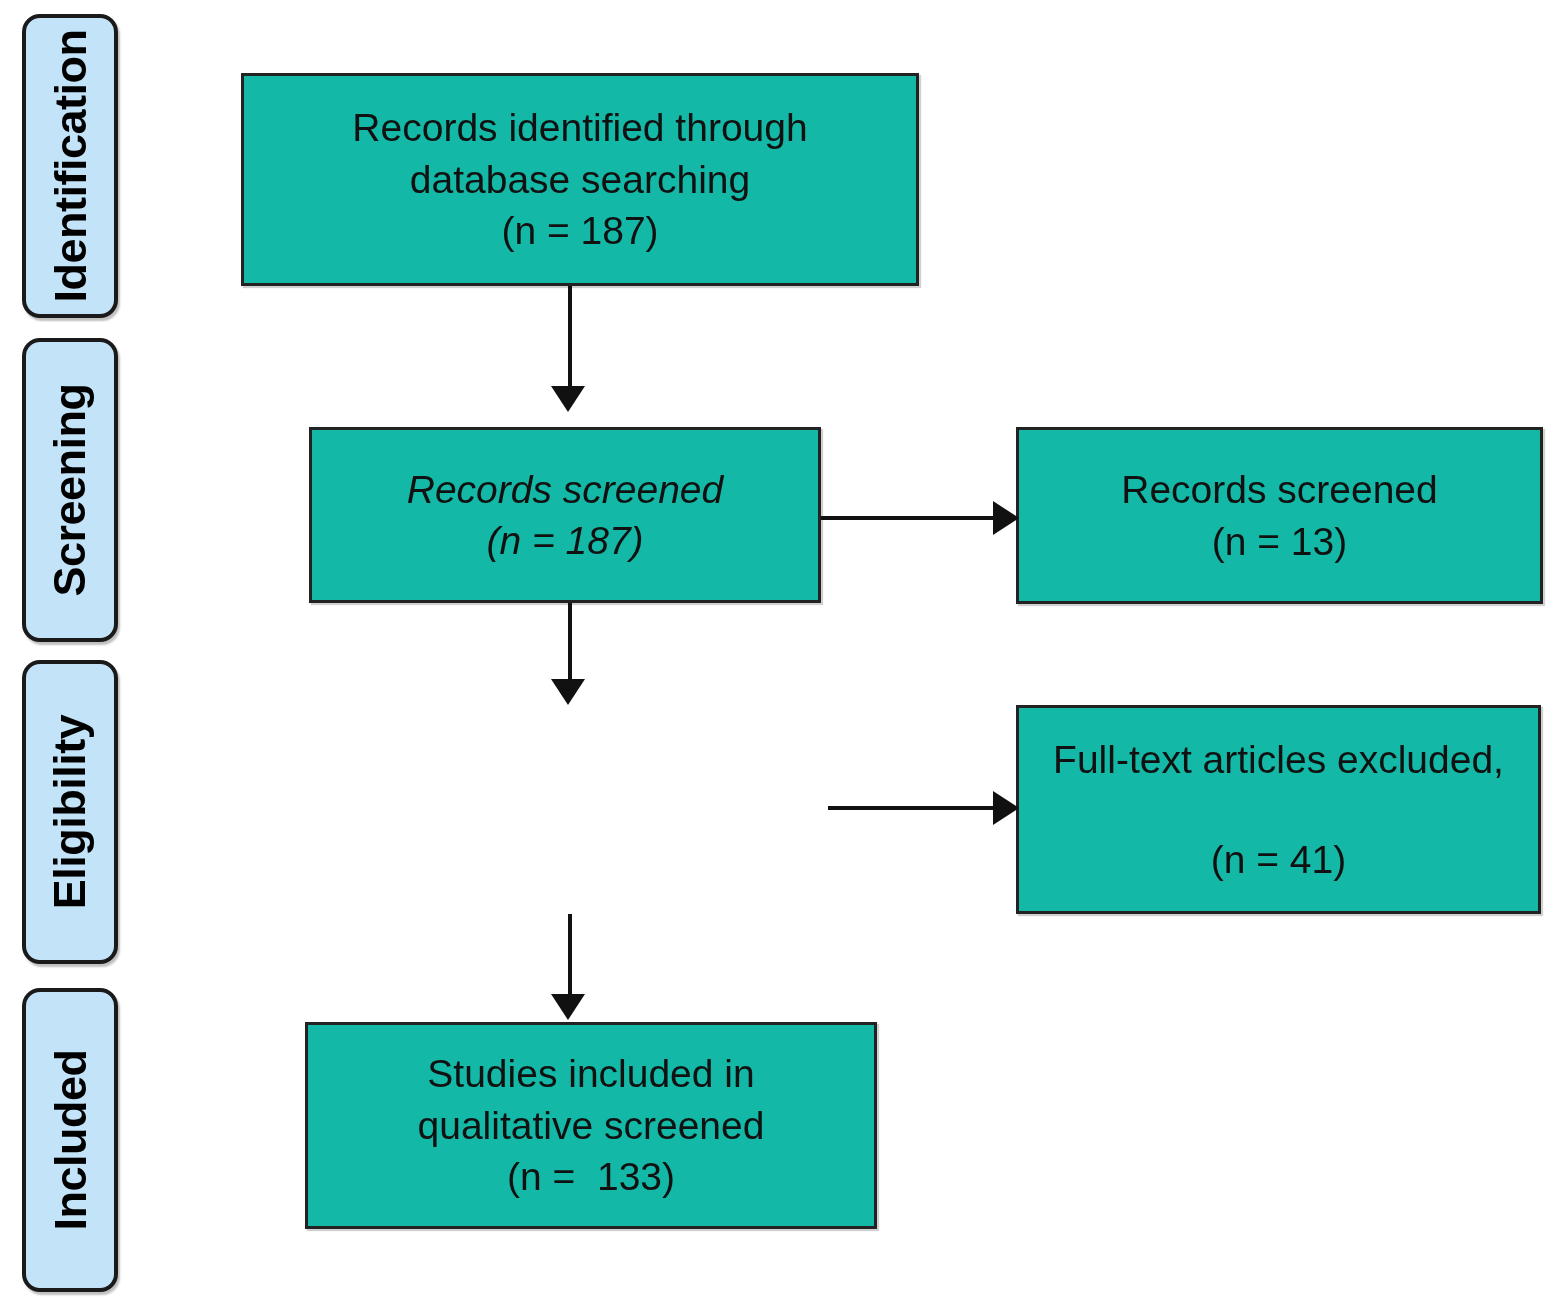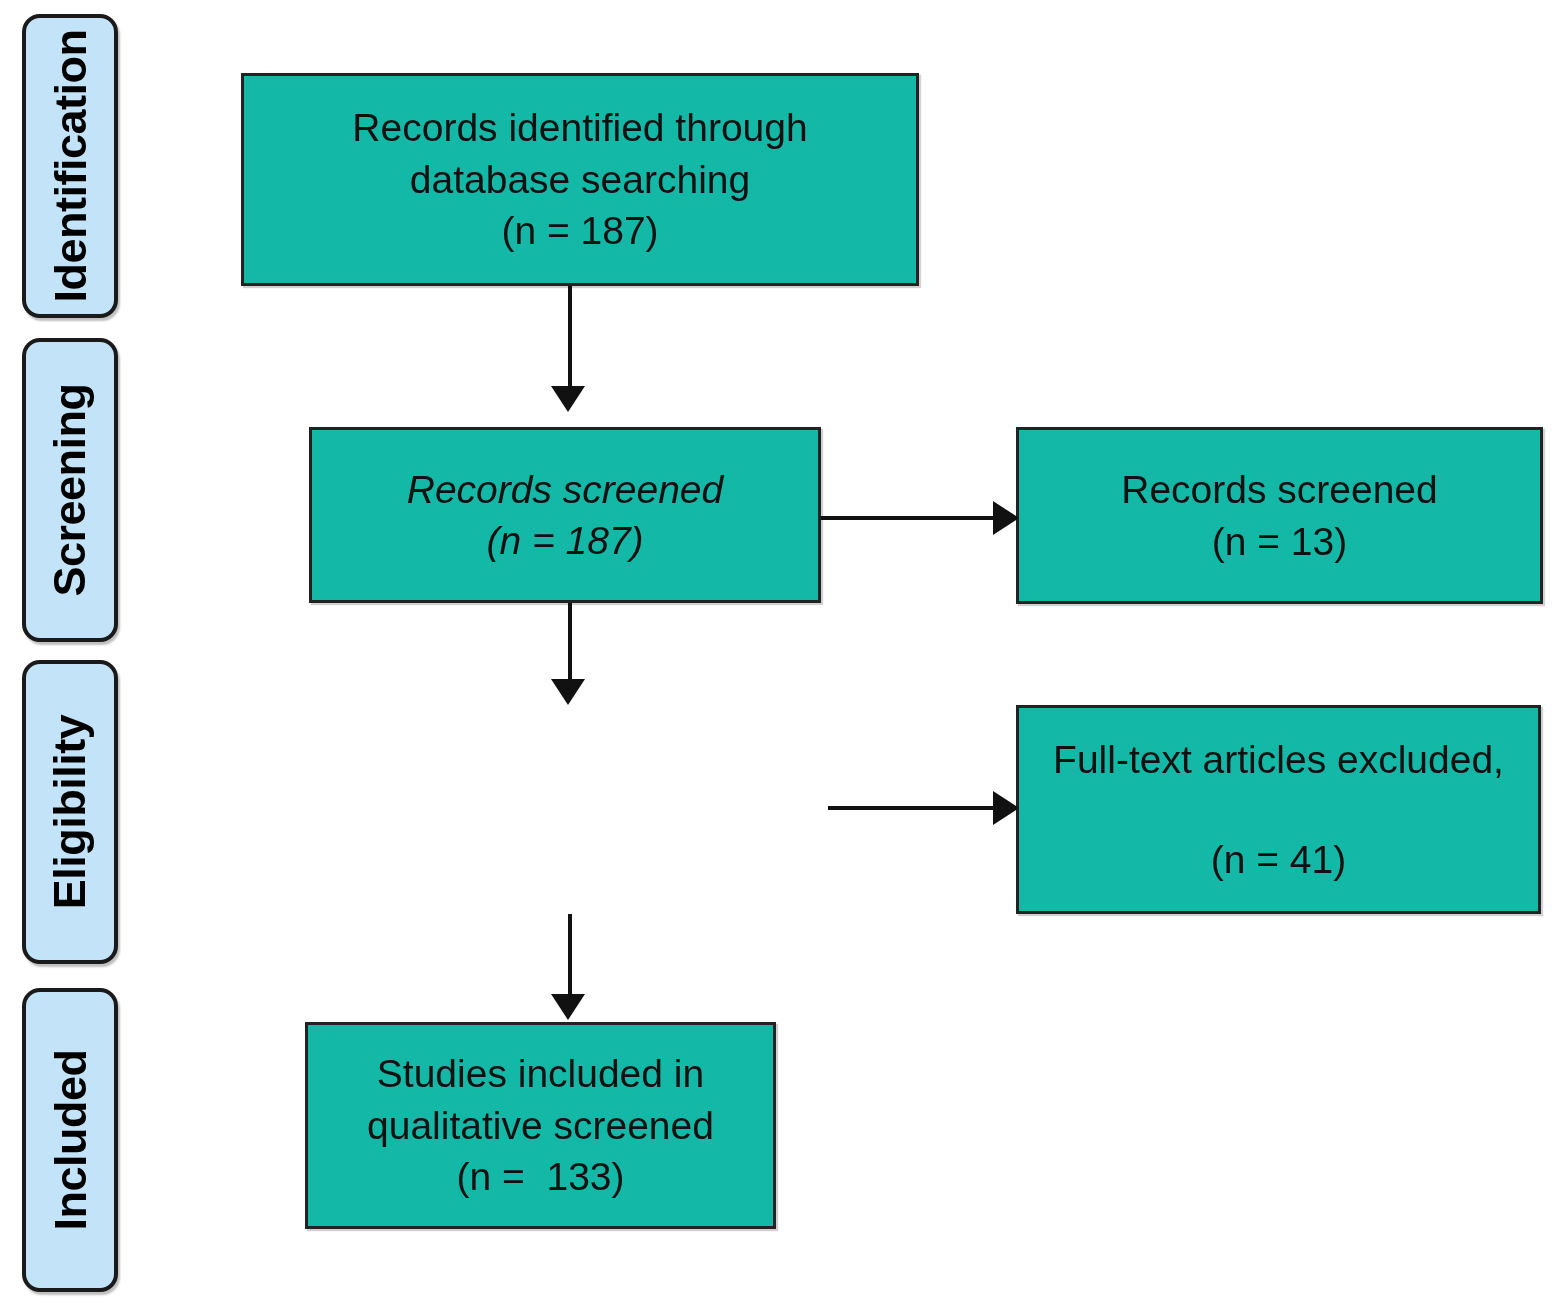--- a/index.html
+++ b/index.html
@@ -66,21 +66,21 @@
     color: #111111;
     white-space: pre;
     font-family: "Liberation Sans", sans-serif;
   }
 
   #box-identified  { left: 241px;  top: 73px;   width: 678px; height: 213px; }
   #box-screened    { left: 309px;  top: 427px;  width: 512px; height: 176px; font-style: italic; }
   #box-excluded    { left: 1016px; top: 427px;  width: 527px; height: 177px; }
   #box-fulltext    { left: 304px;  top: 705px;  width: 524px; height: 209px; }
   #box-ft-excluded { left: 1016px; top: 705px;  width: 525px; height: 209px; gap: 48px; }
-  #box-included    { left: 305px;  top: 1022px; width: 471px; height: 207px; }
+  #box-included    { left: 305px;  top: 1022px; width: 572px; height: 207px; }
 
   
   .connector {
     position: absolute;
   }
   .v-line {
     background: #111111;
     width: 4px;
   }
   .h-line {

